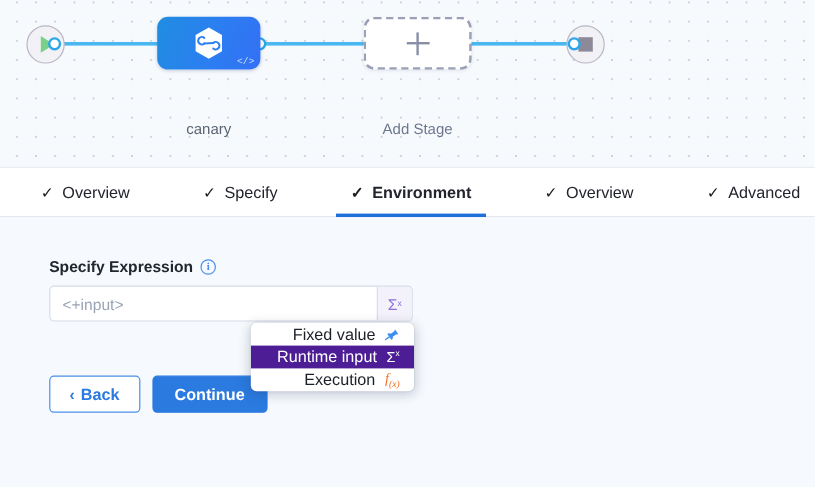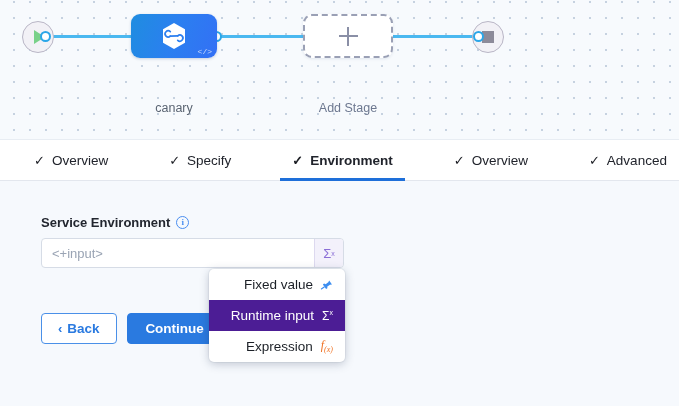--- a/index.html
+++ b/index.html
@@ -154,21 +154,21 @@
 
   
   .dropdown {
     position: absolute; left: 209px; top: 269px; width: 136px;
     background: #ffffff; border-radius: 5px;
     box-shadow: 0 2px 10px rgba(35,50,80,.26), 0 0 0 1px rgba(35,50,80,.05);
     z-index: 20; overflow: hidden;
   }
   .dd-item {
     display: flex; align-items: center; justify-content: flex-end; gap: 8px;
-    height: 31px; padding: 0 12px; font-size: 13.5px; color: #1c2027;
+    height: 19px; padding: 0 12px; font-size: 13.5px; color: #1c2027;
     cursor: pointer;
   }
   .dd-item.selected { background: #4c1d95; color: #ffffff; }
   .dd-icon { font-size: 12px; line-height: 1; display: inline-block; }
   .ic-pin { color: #3d8ef0; transform: rotate(10deg); }
   .ic-sigma { color: #2a5fbe; }
   .dd-item.selected .ic-sigma { color: #ffffff; }
   .ic-fx { color: #f07020; font-family: "Liberation Serif", serif; font-style: italic; }
   .dd-footer {
     display: flex; align-items: center; justify-content: space-between;
@@ -236,21 +236,21 @@
     </div>
     <div class="tab">
       <span class="chk">✓</span>
       <span>Advanced</span>
     </div>
   </div>
 
   <div class="panel"></div>
 
   <div class="field-label">
-    <span>Service Environment</span>
+    <span>Specify Expression</span>
     <span class="info-icon">i</span>
   </div>
 
   <div class="input-row">
     <input type="text" placeholder="&lt;+input&gt;" style="">
     <div class="sigma-btn">
       <span>Σ</span>
         <sup>x</sup>
     </div>
   </div>
@@ -271,18 +271,18 @@
       <svg class="dd-icon ic-pin" width="12" height="12" viewBox="0 0 12 12">
         <path d="M7.4 1.2 L10.8 4.6 L8.9 5.2 L6.6 7.5 L6.9 9.1 L5.8 10.2 L1.8 6.2 L2.9 5.1 L4.5 5.4 L6.8 3.1 Z" fill="#3d8ef0"></path>
         <path d="M3.6 8.4 L1.1 10.9" stroke="#3d8ef0" stroke-width="1.1" stroke-linecap="round"></path>
       </svg>
     </div>
     <div class="dd-item selected">
       <span>Runtime input</span>
       <span class="dd-icon ic-sigma"><span>Σ</span><sup style="font-size:7px">x</sup></span>
     </div>
     <div class="dd-item">
-      <span>Expression</span>
+      <span>Execution</span>
       <span class="dd-icon ic-fx"><span>f</span><sub style="font-size:8px">(x)</sub></span>
     </div>
   </div>
 
 </div>
 
 </body></html>

